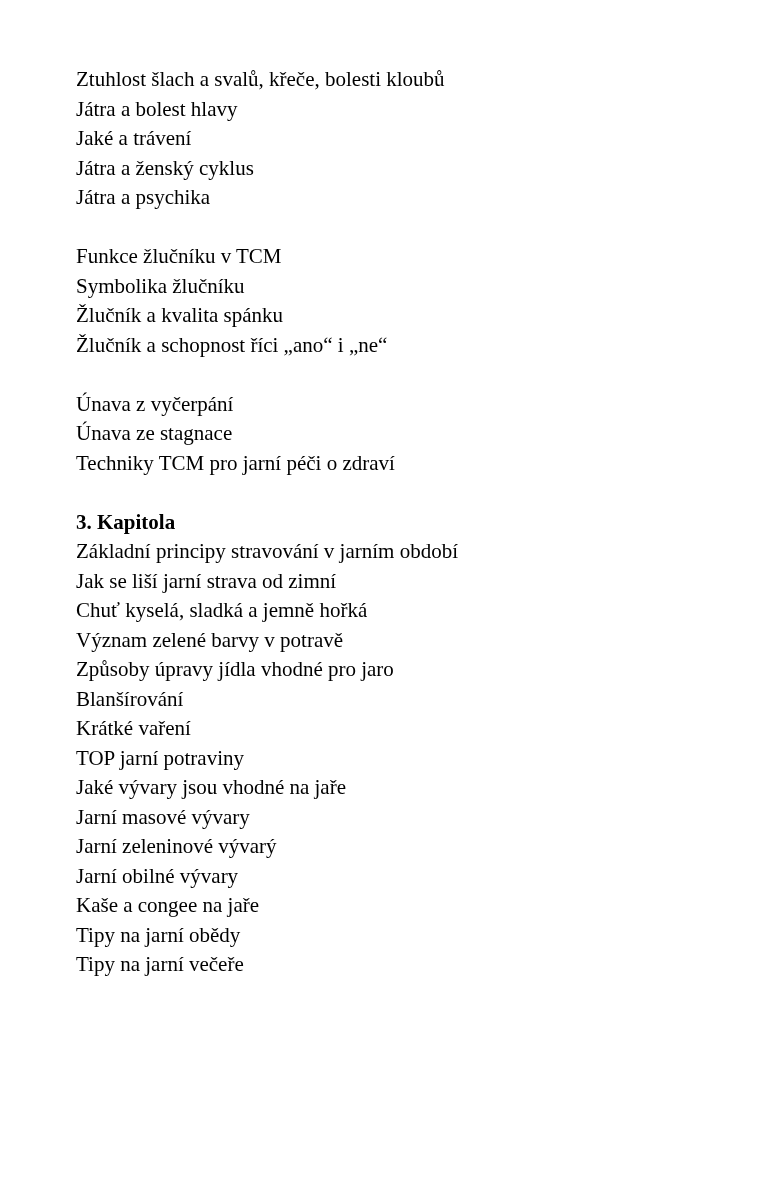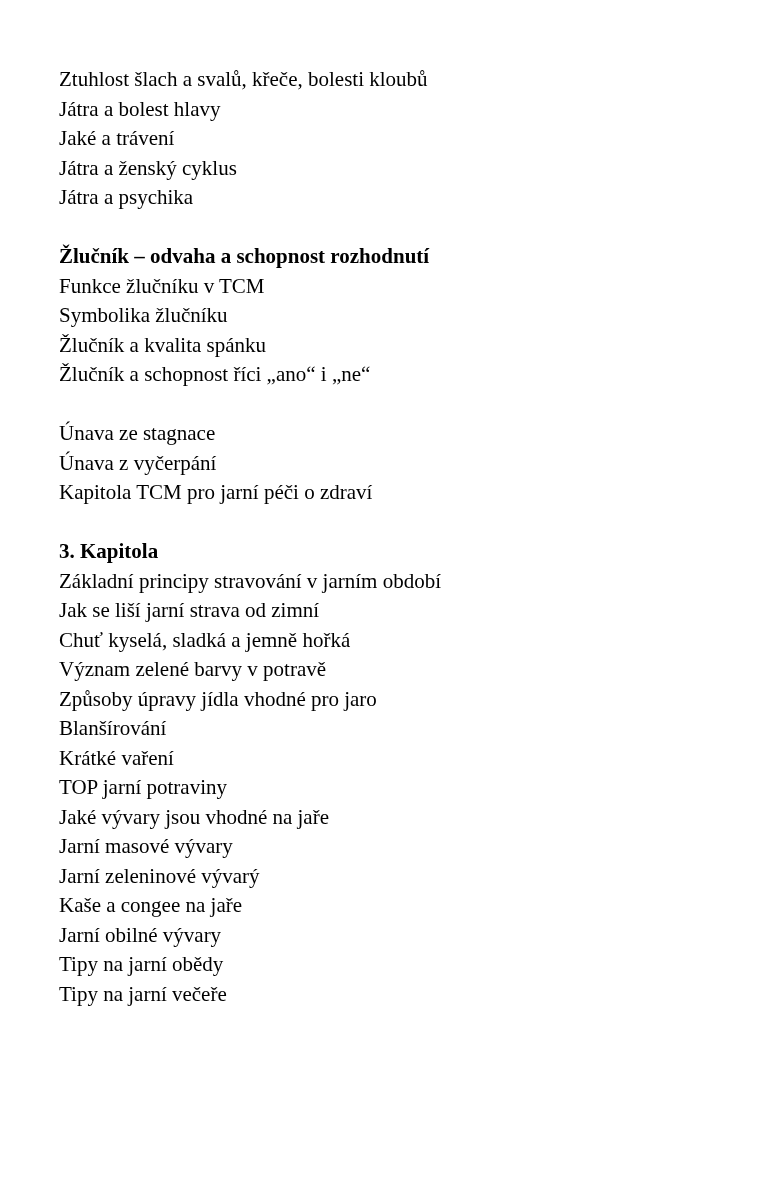--- a/index.html
+++ b/index.html
@@ -10,21 +10,21 @@
     body {
       width: 763px;
       height: 1181px;
       overflow: hidden;
       position: relative;
       font-family: "Liberation Serif", "DejaVu Serif", serif;
       color: #000000;
     }
     .page {
       position: absolute;
-      left: 59px;
+      left: 76px;
       top: 65px;
       width: 680px;
     }
     .line {
       font-size: 21px;
       line-height: 29.5px;
       height: 29.5px;
       white-space: nowrap;
       margin: 0;
     }
@@ -44,49 +44,48 @@
     <p class="line">Ztuhlost šlach a svalů, křeče, bolesti kloubů</p>
     <p class="line">Játra a bolest hlavy</p>
     <p class="line">Jaké a trávení</p>
     <p class="line">Játra a ženský cyklus</p>
     <p class="line">Játra a psychika</p>
   </div>
 
   <div class="blank"></div>
 
   <div>
-    <p class="line bold">Žlučník – odvaha a schopnost rozhodnutí</p>
     <p class="line">Funkce žlučníku v TCM</p>
     <p class="line">Symbolika žlučníku</p>
     <p class="line">Žlučník a kvalita spánku</p>
     <p class="line">Žlučník a schopnost říci „ano“ i „ne“</p>
   </div>
 
   <div class="blank"></div>
 
   <div>
+    <p class="line">Únava z vyčerpání</p>
     <p class="line">Únava ze stagnace</p>
-    <p class="line">Únava z vyčerpání</p>
-    <p class="line">Kapitola TCM pro jarní péči o zdraví</p>
+    <p class="line">Techniky TCM pro jarní péči o zdraví</p>
   </div>
 
   <div class="blank"></div>
 
   <div>
     <p class="line bold">3. Kapitola</p>
     <p class="line">Základní principy stravování v jarním období</p>
     <p class="line">Jak se liší jarní strava od zimní</p>
     <p class="line">Chuť kyselá, sladká a jemně hořká</p>
     <p class="line">Význam zelené barvy v potravě</p>
     <p class="line">Způsoby úpravy jídla vhodné pro jaro</p>
     <p class="line">Blanšírování</p>
     <p class="line">Krátké vaření</p>
     <p class="line">TOP jarní potraviny</p>
     <p class="line">Jaké vývary jsou vhodné na jaře</p>
     <p class="line">Jarní masové vývary</p>
     <p class="line">Jarní zeleninové vývarý</p>
+    <p class="line">Jarní obilné vývary</p>
     <p class="line">Kaše a congee na jaře</p>
-    <p class="line">Jarní obilné vývary</p>
     <p class="line">Tipy na jarní obědy</p>
     <p class="line">Tipy na jarní večeře</p>
   </div>
 
 </div>
 
 </body></html>

